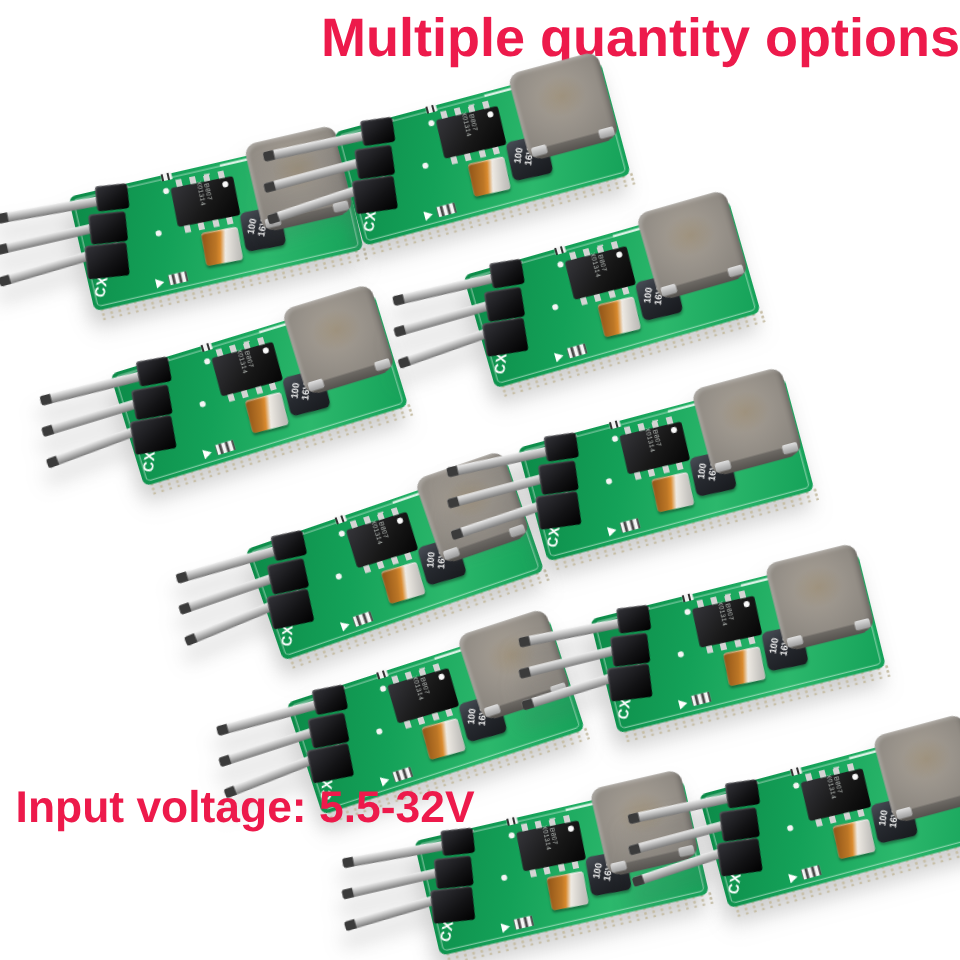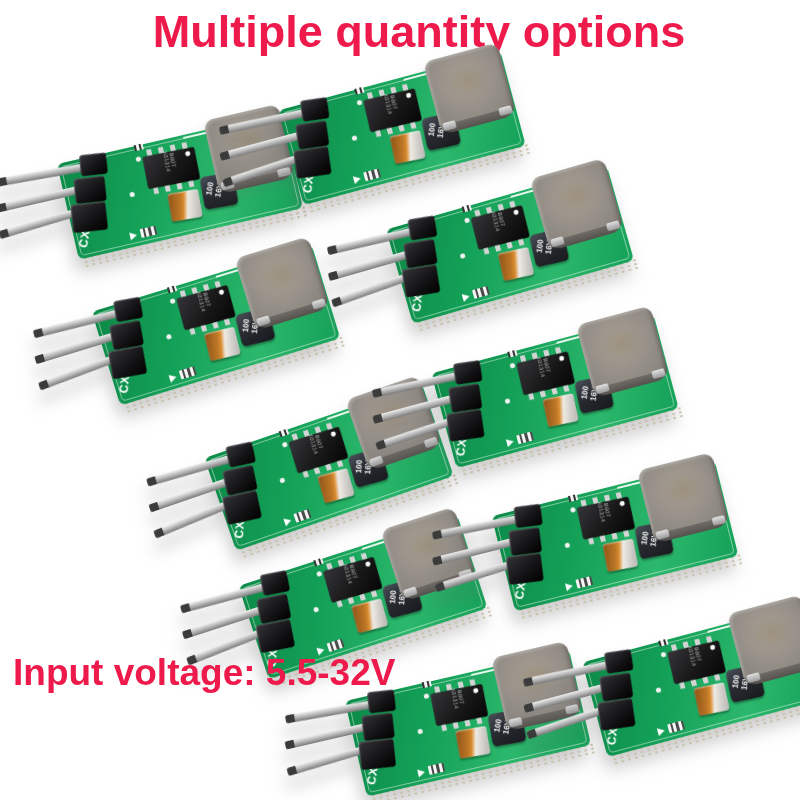--- a/index.html
+++ b/index.html
@@ -13,21 +13,21 @@
     --ic-black:#181818;
   }
   html,body{margin:0;padding:0;}
   body{background:#e9e9e9;font-family:"Liberation Sans",sans-serif;}
   .stage{
     position:relative;width:800px;height:800px;margin:0 auto;
     background:var(--bg);overflow:hidden;
   }
   .title{
     position:absolute;top:6px;left:0;right:0;margin:0;
-    text-align:center;padding-left:38px;
+    text-align:right;padding-left:38px;
     font-size:45px;font-weight:700;letter-spacing:0px;
     color:var(--accent-red);white-space:nowrap;
   }
   .specs{
     position:absolute;left:13px;top:646px;
     font-size:37px;font-weight:700;line-height:53px;
     color:var(--accent-red);white-space:nowrap;
   }
   .boards-layer{position:absolute;inset:0;}
 

